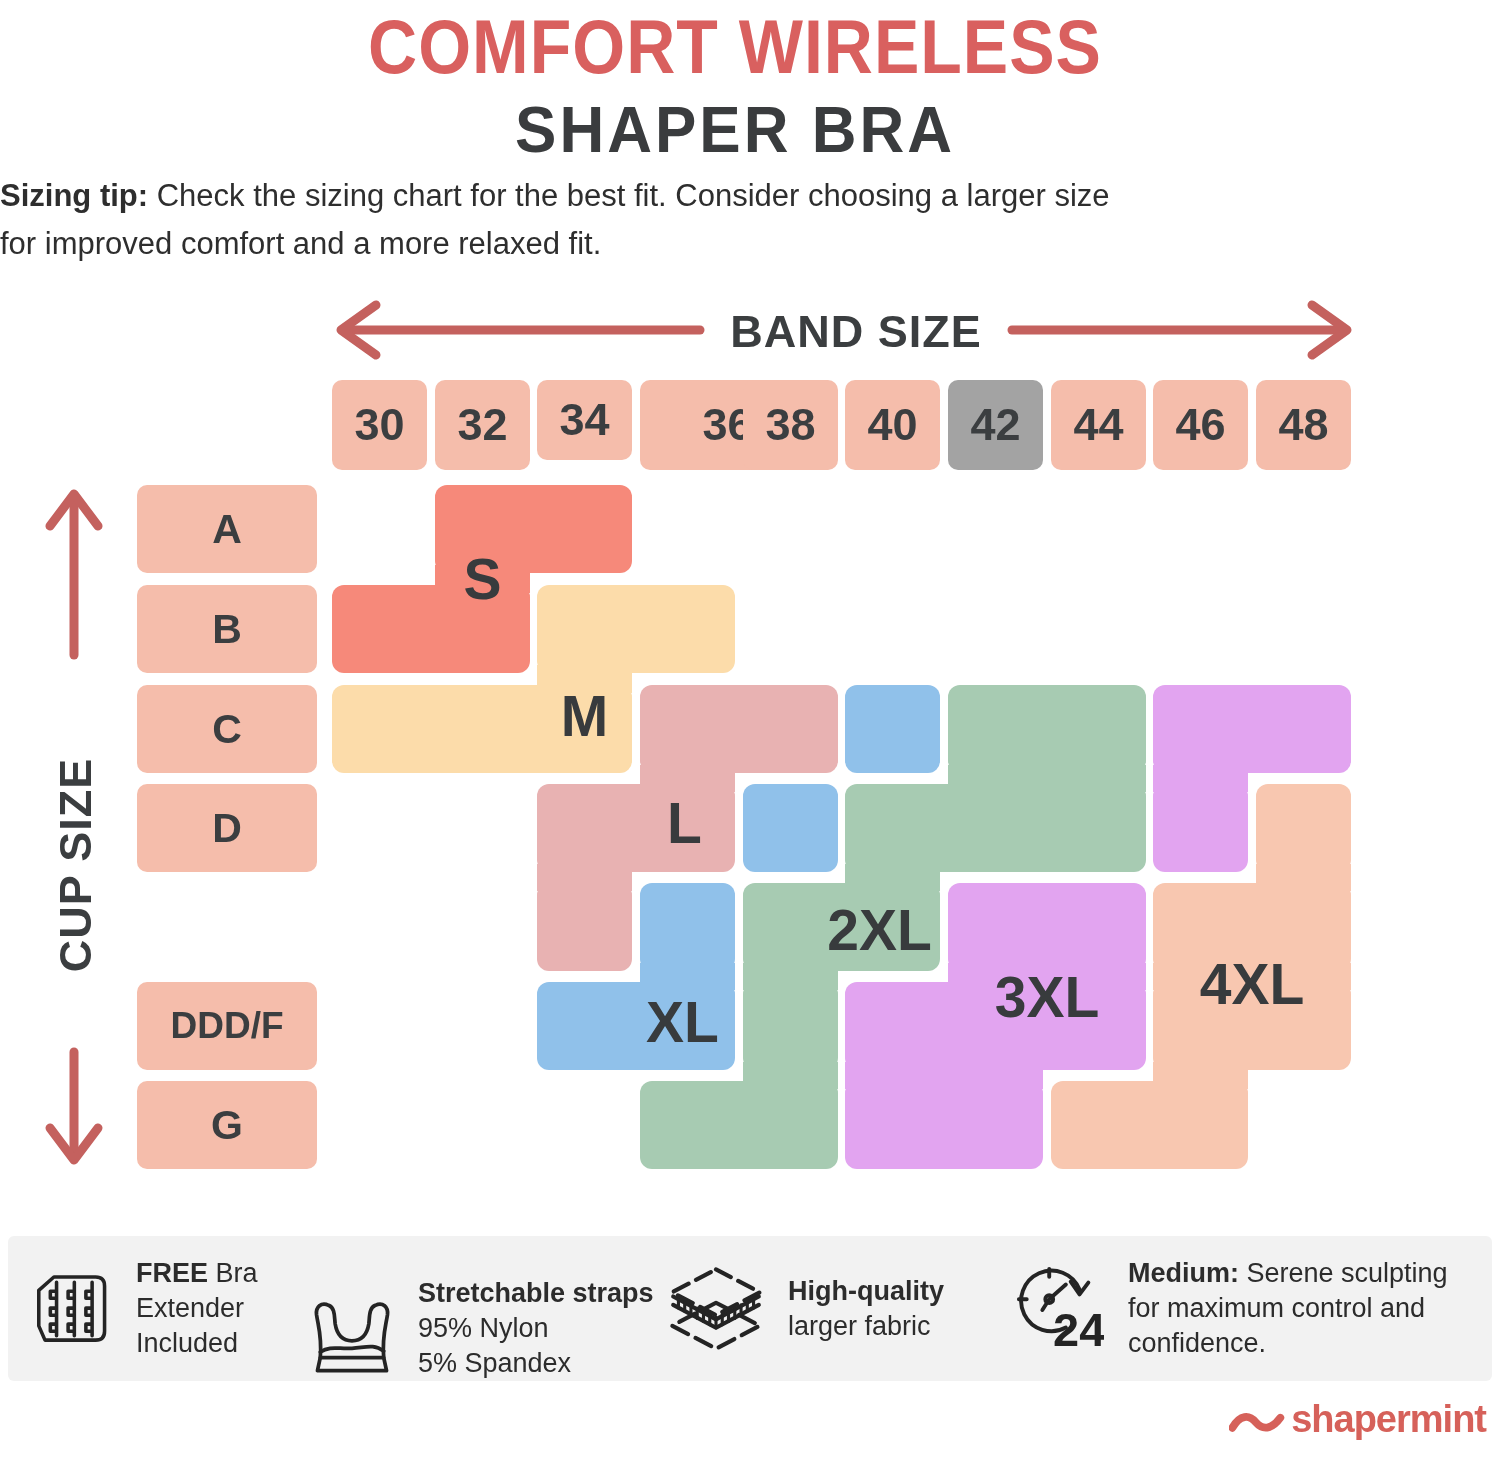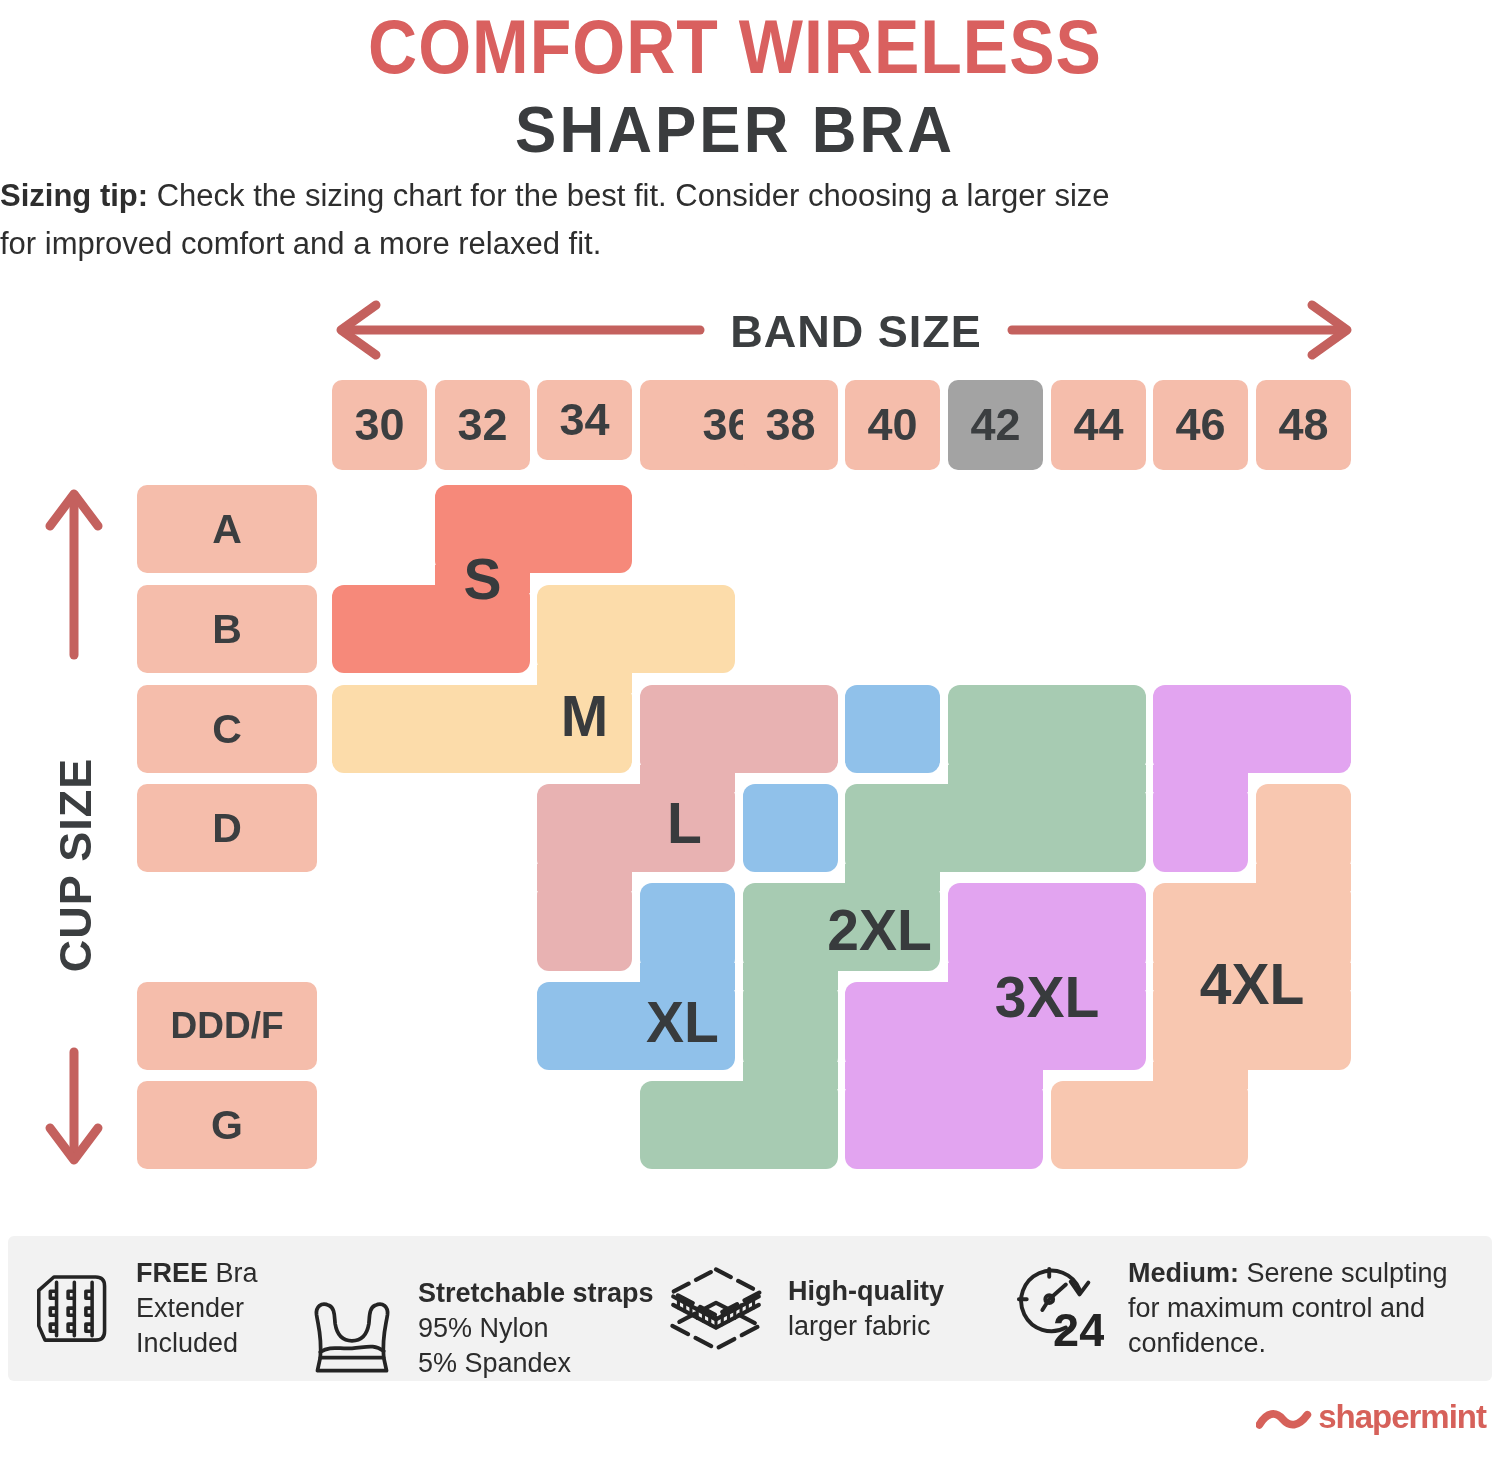--- a/index.html
+++ b/index.html
@@ -29,21 +29,21 @@
   #arrows{left:0;top:0;width:1500px;height:1469px;pointer-events:none;z-index:0;}
   #arrows path{stroke:#c4615e;stroke-width:9;fill:none;stroke-linecap:round;stroke-linejoin:round;}
   
   #feature-bar{left:8px;top:1236px;width:1484px;height:145px;background:#f2f2f2;border-radius:6px;}
   .feature{position:absolute;top:1236px;height:145px;display:flex;align-items:center;gap:24px;}
   .feature svg{flex:0 0 auto;}
   .ficon path,.ficon circle{stroke:#242424;stroke-width:4;fill:none;stroke-linecap:round;stroke-linejoin:round;}
   .ftext{font-size:27px;line-height:35px;color:#2c2c2c;}
   
   #logo{right:14px;top:1398px;display:flex;align-items:center;gap:4px;}
-  #logo-text{font-size:33px;font-weight:bold;color:#d6615a;letter-spacing:-1px;}
+  #logo-text{font-size:38px;font-weight:bold;color:#d6615a;letter-spacing:-1px;}
 </style>
 </head>
 <body>
 
 <div class="abs title1">COMFORT WIRELESS</div>
 <div class="abs title2">SHAPER BRA</div>
 <div class="abs tipline" style="top:178px;"><span class="b">Sizing tip:</span><span> Check the sizing chart for the best fit. Consider choosing a larger size</span></div>
 <div class="abs tipline" style="top:226px;">for improved comfort and a more relaxed fit.</div>
 
 <svg id="arrows" class="abs" viewBox="0 0 1500 1469">

